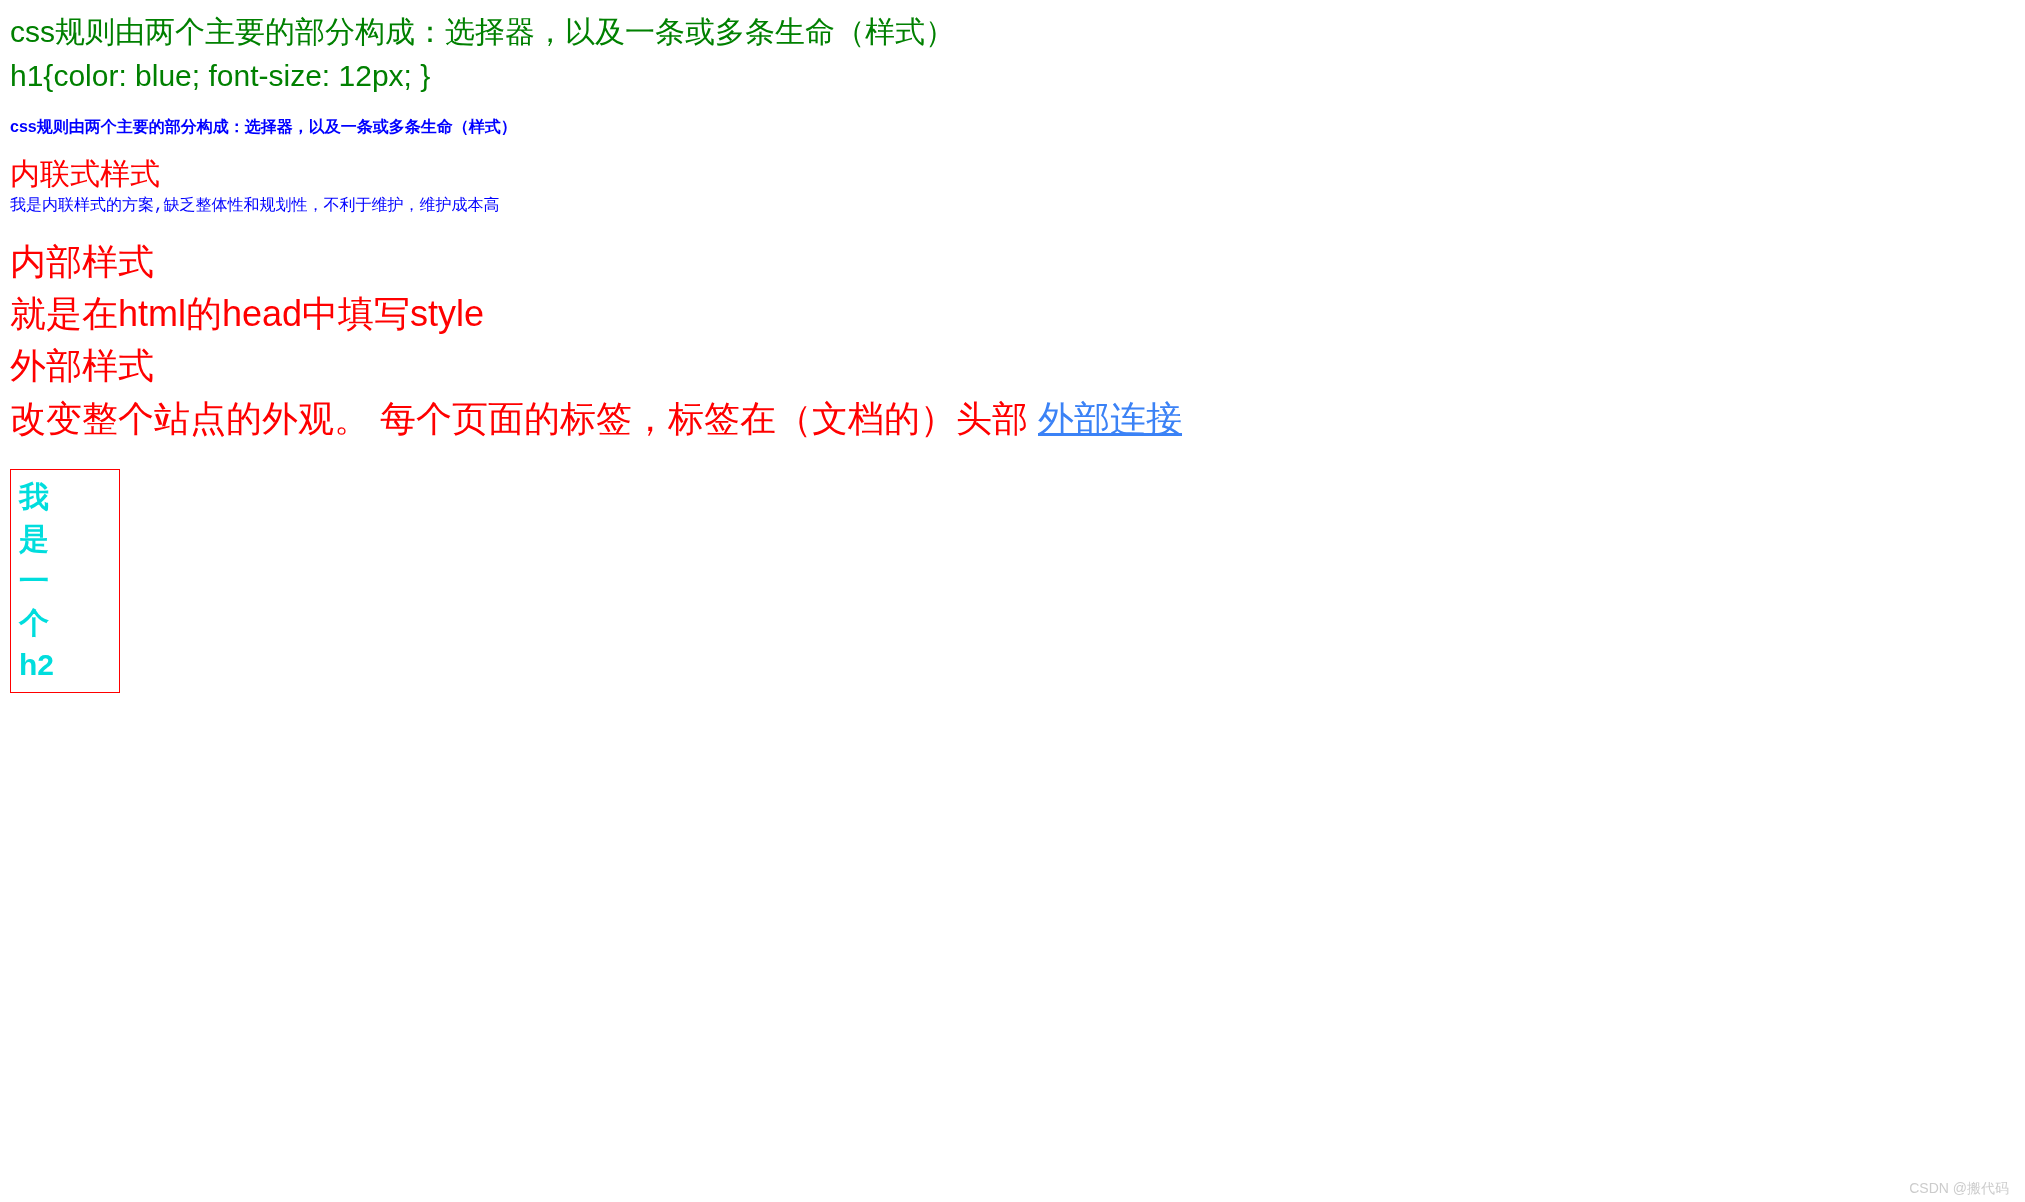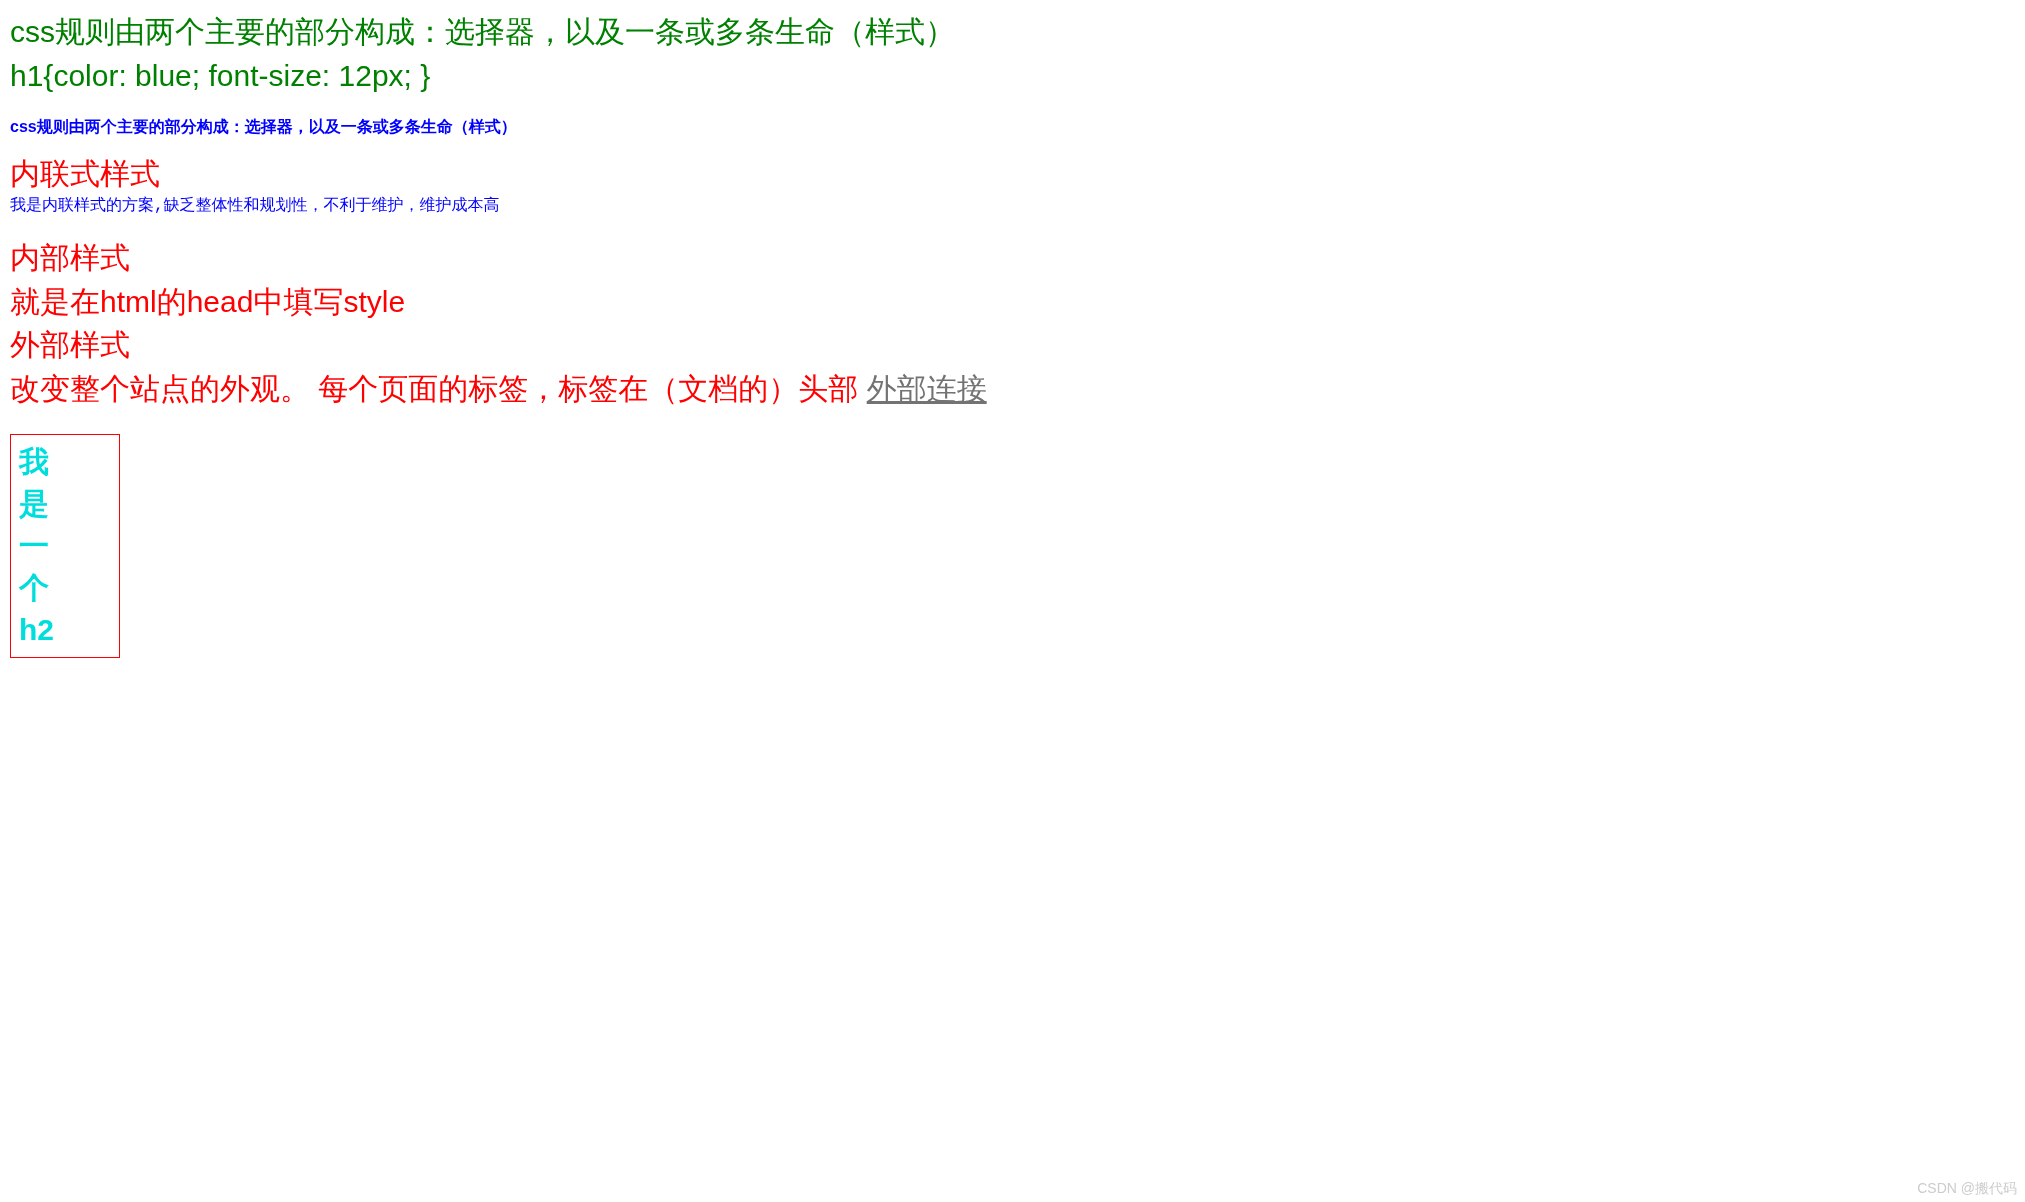--- a/index.html
+++ b/index.html
@@ -31,42 +31,42 @@
       font-size: 30px;
     }
     .blue-small2 {
       color: #0000ff;
       font-size: 16px;
       margin-bottom: 20px;
       font-family: Liberation Mono, monospace;
     }
     .red-block {
       color: #ff0000;
-      font-size: 30px;
+      font-size: 36px;
       line-height: 1.45;
     }
     .red-block a {
-      color: #737373;
+      color: #3b82f6;
     }
     .h2-box {
       border: 1px solid #ff0000;
       color: #00dddd;
       font-size: 30px;
       font-weight: bold;
       width: 110px;
       margin-top: 24px;
       padding: 6px 8px;
       line-height: 1.4;
     }
     .h2-box span {
       display: block;
     }
     .watermark {
       position: fixed;
-      right: 8px;
+      right: 16px;
       bottom: 4px;
       color: #cccccc;
       font-size: 14px;
     }
   </style>
 </head>
 <body>
 
 <div class="green-block">
   <div>css规则由两个主要的部分构成：选择器，以及一条或多条生命（样式）</div>

